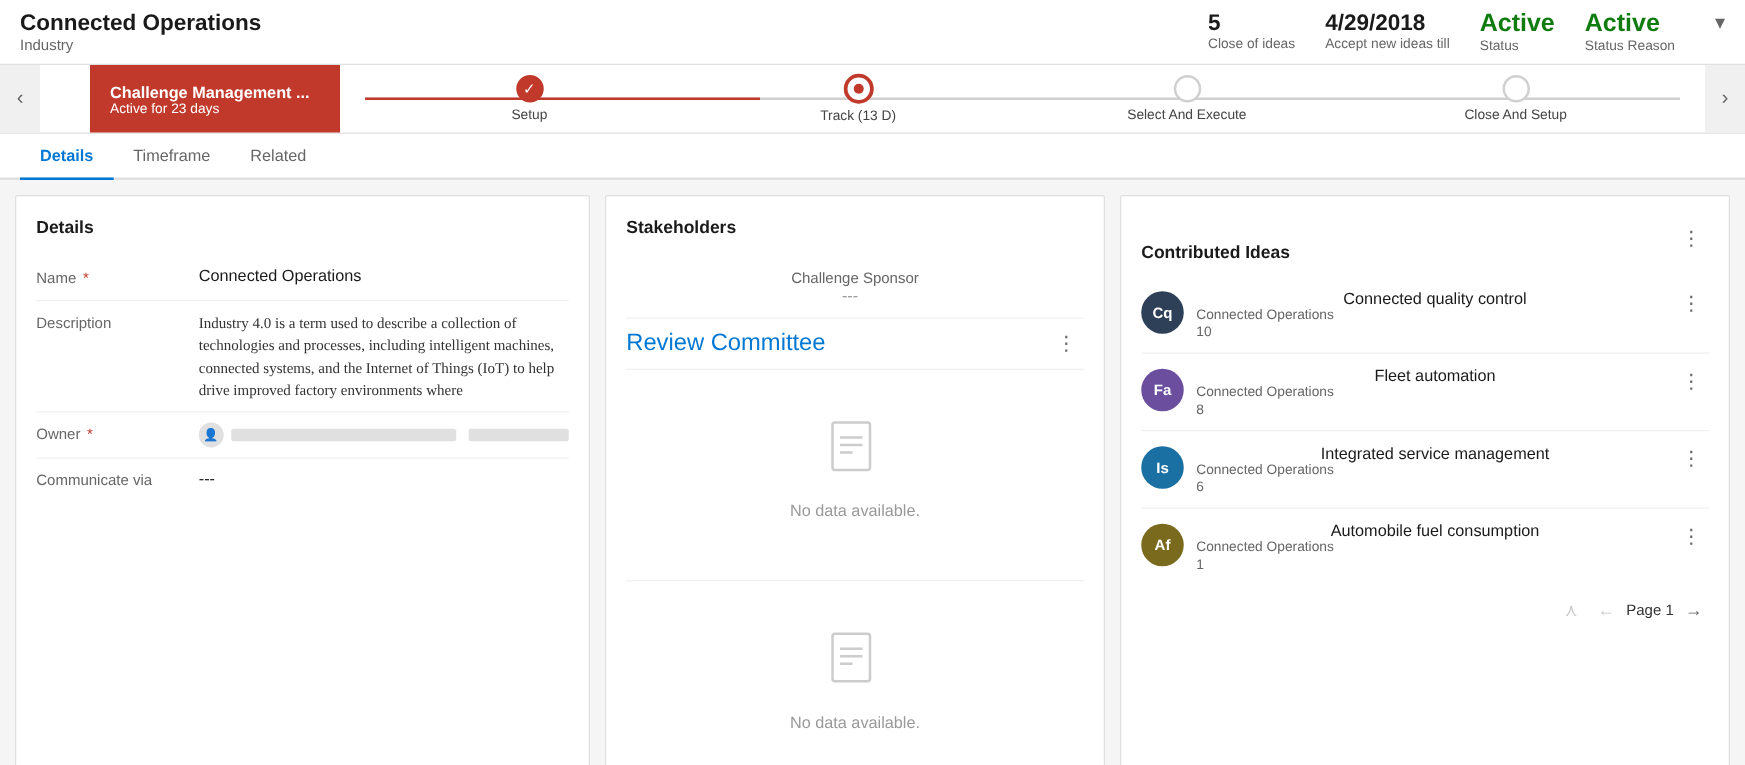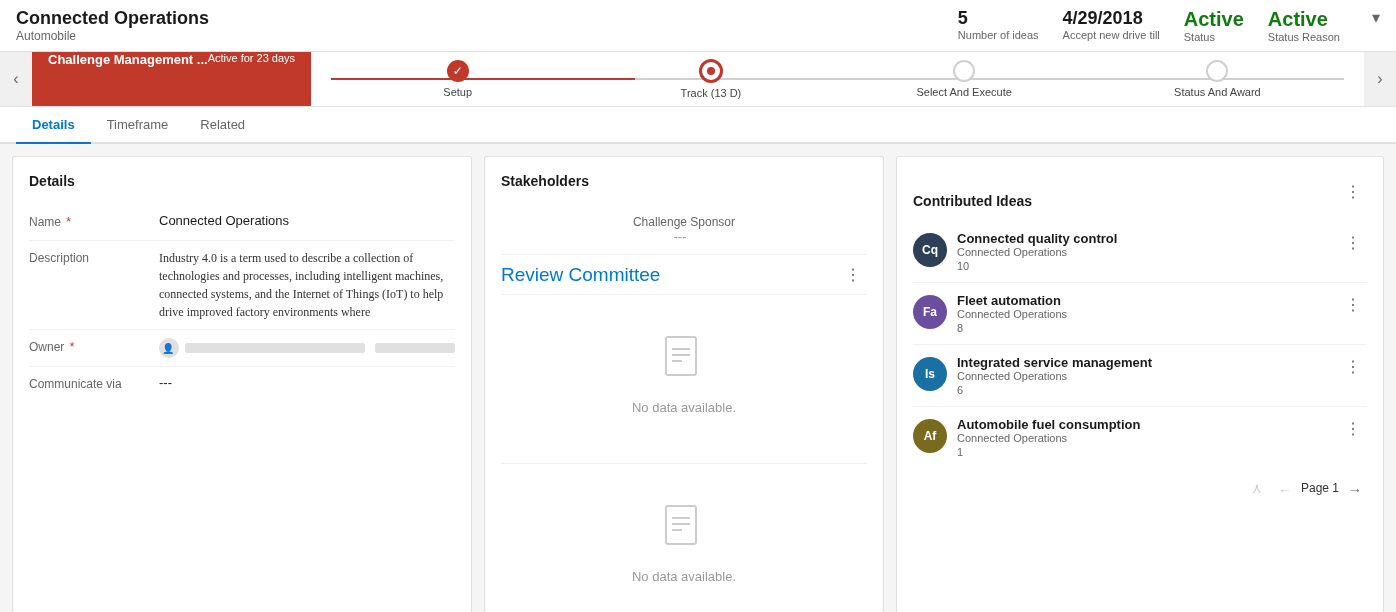--- a/index.html
+++ b/index.html
@@ -13,21 +13,21 @@
     .header-meta { display: flex; align-items: flex-start; gap: 24px; margin-left: auto; }
     .header-meta-item { text-align: left; }
     .header-meta-item .value { font-size: 18px; font-weight: 600; color: #1a1a1a; }
     .header-meta-item .label { font-size: 11px; color: #666; }
     .header-meta-item .status-active { color: #107c10; font-size: 20px; font-weight: 600; }
     .header-chevron { display: flex; align-items: center; padding-left: 8px; cursor: pointer; color: #666; font-size: 16px; }
 
     
     .stage-bar { display: flex; align-items: center; background: #fff; border-bottom: 1px solid #e0e0e0; position: relative; height: 55px; }
     .stage-nav { display: flex; align-items: center; justify-content: center; width: 32px; height: 100%; background: #f0f0f0; cursor: pointer; color: #666; font-size: 16px; border: none; }
-    .stage-challenge { background: #c0392b; color: #fff; display: flex; flex-direction: row; justify-content: center; padding: 0 16px; min-width: 200px; height: 100%; }
+    .stage-challenge { background: #c0392b; color: #fff; display: flex; flex-direction: column; justify-content: center; padding: 0 16px; min-width: 200px; height: 100%; margin-left: 40px; }
     .stage-challenge .ch-title { font-size: 13px; font-weight: 600; }
     .stage-challenge .ch-sub { font-size: 11px; }
     .stages-container { flex: 1; display: flex; align-items: center; padding: 0 20px; position: relative; height: 100%; }
     .stages-track { display: flex; align-items: center; width: 100%; position: relative; }
     .stage-line { position: absolute; top: 50%; transform: translateY(-50%); height: 2px; background: #d0d0d0; left: 0; right: 0; z-index: 0; }
     .stage-line-active { position: absolute; top: 50%; transform: translateY(-50%); height: 2px; background: #c0392b; left: 0; width: 30%; z-index: 1; }
     .stage-item { display: flex; flex-direction: column; align-items: center; position: relative; z-index: 2; flex: 1; }
     .stage-circle { width: 22px; height: 22px; border-radius: 50%; border: 2px solid #d0d0d0; background: #fff; display: flex; align-items: center; justify-content: center; }
     .stage-circle.done { background: #c0392b; border-color: #c0392b; color: #fff; }
     .stage-circle.current { background: #fff; border: 3px solid #c0392b; width: 24px; height: 24px; }
@@ -72,50 +72,50 @@
     
     .no-data { display: flex; flex-direction: column; align-items: center; justify-content: center; padding: 40px 0; color: #999; }
     .no-data-icon { font-size: 36px; margin-bottom: 8px; color: #ccc; }
     .no-data-text { font-size: 13px; }
 
     
     .idea-item { display: flex; align-items: flex-start; padding: 10px 0; border-bottom: 1px solid #f0f0f0; }
     .idea-item:last-child { border-bottom: none; }
     .idea-avatar { width: 34px; height: 34px; border-radius: 50%; display: flex; align-items: center; justify-content: center; font-size: 12px; color: #fff; font-weight: 600; flex-shrink: 0; margin-right: 10px; margin-top: 2px; }
     .idea-info { flex: 1; }
-    .idea-name { font-size: 13px; color: #1a1a1a; font-weight: 700; }
+    .idea-name { font-size: 13px; color: #1a1a1a; font-weight: 400; text-align: center; }
     .idea-org { font-size: 11px; color: #666; }
     .idea-count { font-size: 11px; color: #666; margin-top: 2px; }
     .idea-more { color: #666; font-size: 16px; cursor: pointer; padding: 2px 6px; }
 
     
     .pagination { display: flex; align-items: center; justify-content: flex-end; padding: 8px 0 0; gap: 4px; }
     .page-btn { width: 24px; height: 24px; border: none; background: none; cursor: pointer; color: #666; font-size: 14px; display: flex; align-items: center; justify-content: center; }
     .page-btn:disabled { color: #ccc; cursor: default; }
     .page-label { font-size: 12px; color: #333; }
 
     
     .checkmark { color: #fff; font-size: 12px; }
   </style>
 </head>
 <body>
 
 <div class="header">
   <div class="header-title">
     <h1>Connected Operations</h1>
-    <p>Automobile</p>
+    <p>Industry</p>
   </div>
   <div class="header-meta">
     <div class="header-meta-item">
       <div class="value">5</div>
-      <div class="label">Number of ideas</div>
+      <div class="label">Close of ideas</div>
     </div>
     <div class="header-meta-item">
       <div class="value">4/29/2018</div>
-      <div class="label">Accept new drive till</div>
+      <div class="label">Accept new ideas till</div>
     </div>
     <div class="header-meta-item">
       <div class="status-active">Active</div>
       <div class="label">Status</div>
     </div>
     <div class="header-meta-item">
       <div class="status-active">Active</div>
       <div class="label">Status Reason</div>
     </div>
     <div class="header-chevron">▾</div>
@@ -145,21 +145,21 @@
         <span class="stage-label">Track (13 D)</span>
       </div>
 
       <div class="stage-item">
         <div class="stage-circle"></div>
         <span class="stage-label">Select And Execute</span>
       </div>
 
       <div class="stage-item">
         <div class="stage-circle"></div>
-        <span class="stage-label">Status And Award</span>
+        <span class="stage-label">Close And Setup</span>
       </div>
     </div>
   </div>
   <button class="stage-nav stage-nav-right">›</button>
 </div>
 
 <div class="tabs">
   <div class="tab active">Details</div>
   <div class="tab">Timeframe</div>
   <div class="tab">Related</div>

